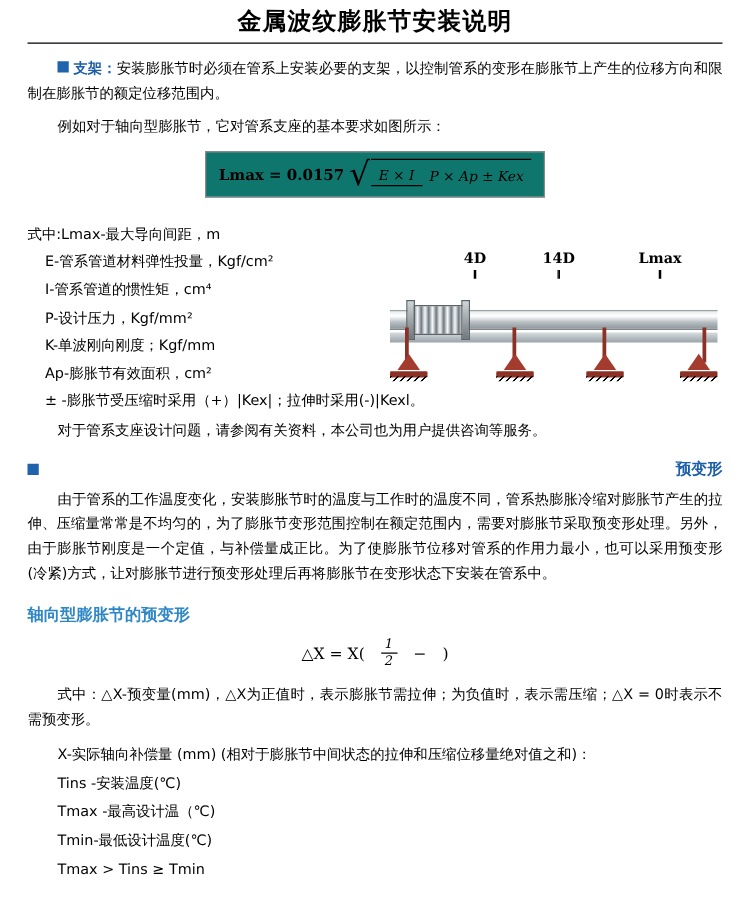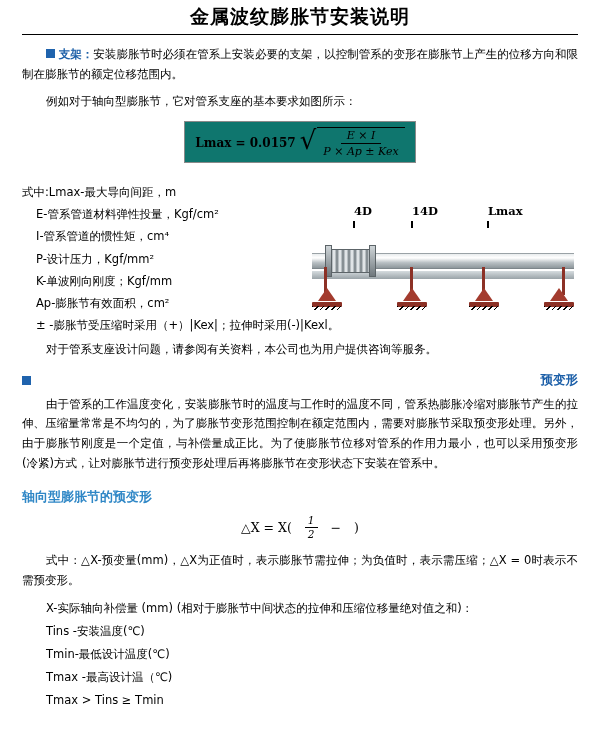--- a/index.html
+++ b/index.html
@@ -104,21 +104,21 @@
     align-items: stretch;
     gap: 1px;
   }
   .sqrt-sym {
     font-size: 26px;
     line-height: 26px;
     font-family: "DejaVu Serif", "Liberation Serif", serif;
   }
   .frac {
     display: inline-flex;
-    flex-direction: column;
+    flex-direction: row;
     align-items: center;
     justify-content: center;
     border-top: 1px solid #000;
     padding-top: 1px;
     font-style: italic;
     font-size: 11px;
   }
   .frac .num {
     border-bottom: 1px solid #000;
     padding: 0 6px 1px 6px;
@@ -162,20 +162,21 @@
   .dim-row {
     position: relative;
     height: 22px;
     font-family: "DejaVu Serif", "Liberation Serif", serif;
     font-size: 11.5px;
     font-weight: bold;
   }
   .dim {
     position: absolute;
     top: 0;
+    text-align: center;
   }
   .dim .lbl {
     display: block;
     line-height: 13px;
   }
   .dim .bar {
     position: relative;
     height: 7px;
   }
   .dim .bar:before,
@@ -430,19 +431,19 @@
         <span>−</span>
         <span>)</span>
       </div>
     </div>
 
     <p class="indent">式中：△X-预变量(mm)，△X为正值时，表示膨胀节需拉伸；为负值时，表示需压缩；△X = 0时表示不需预变形。</p>
 
     <div class="where-list">
       <div class="ind">X-实际轴向补偿量 (mm) (相对于膨胀节中间状态的拉伸和压缩位移量绝对值之和)：</div>
       <div class="ind">Tins -安装温度(℃)</div>
+      <div class="ind">Tmax -最高设计温（℃)</div>
       <div class="ind">Tmin-最低设计温度(℃)</div>
-      <div class="ind">Tmax -最高设计温（℃)</div>
       <div class="ind">Tmax &gt; Tins ≥ Tmin</div>
     </div>
 
   </div>
 </div>
 
 </body></html>

